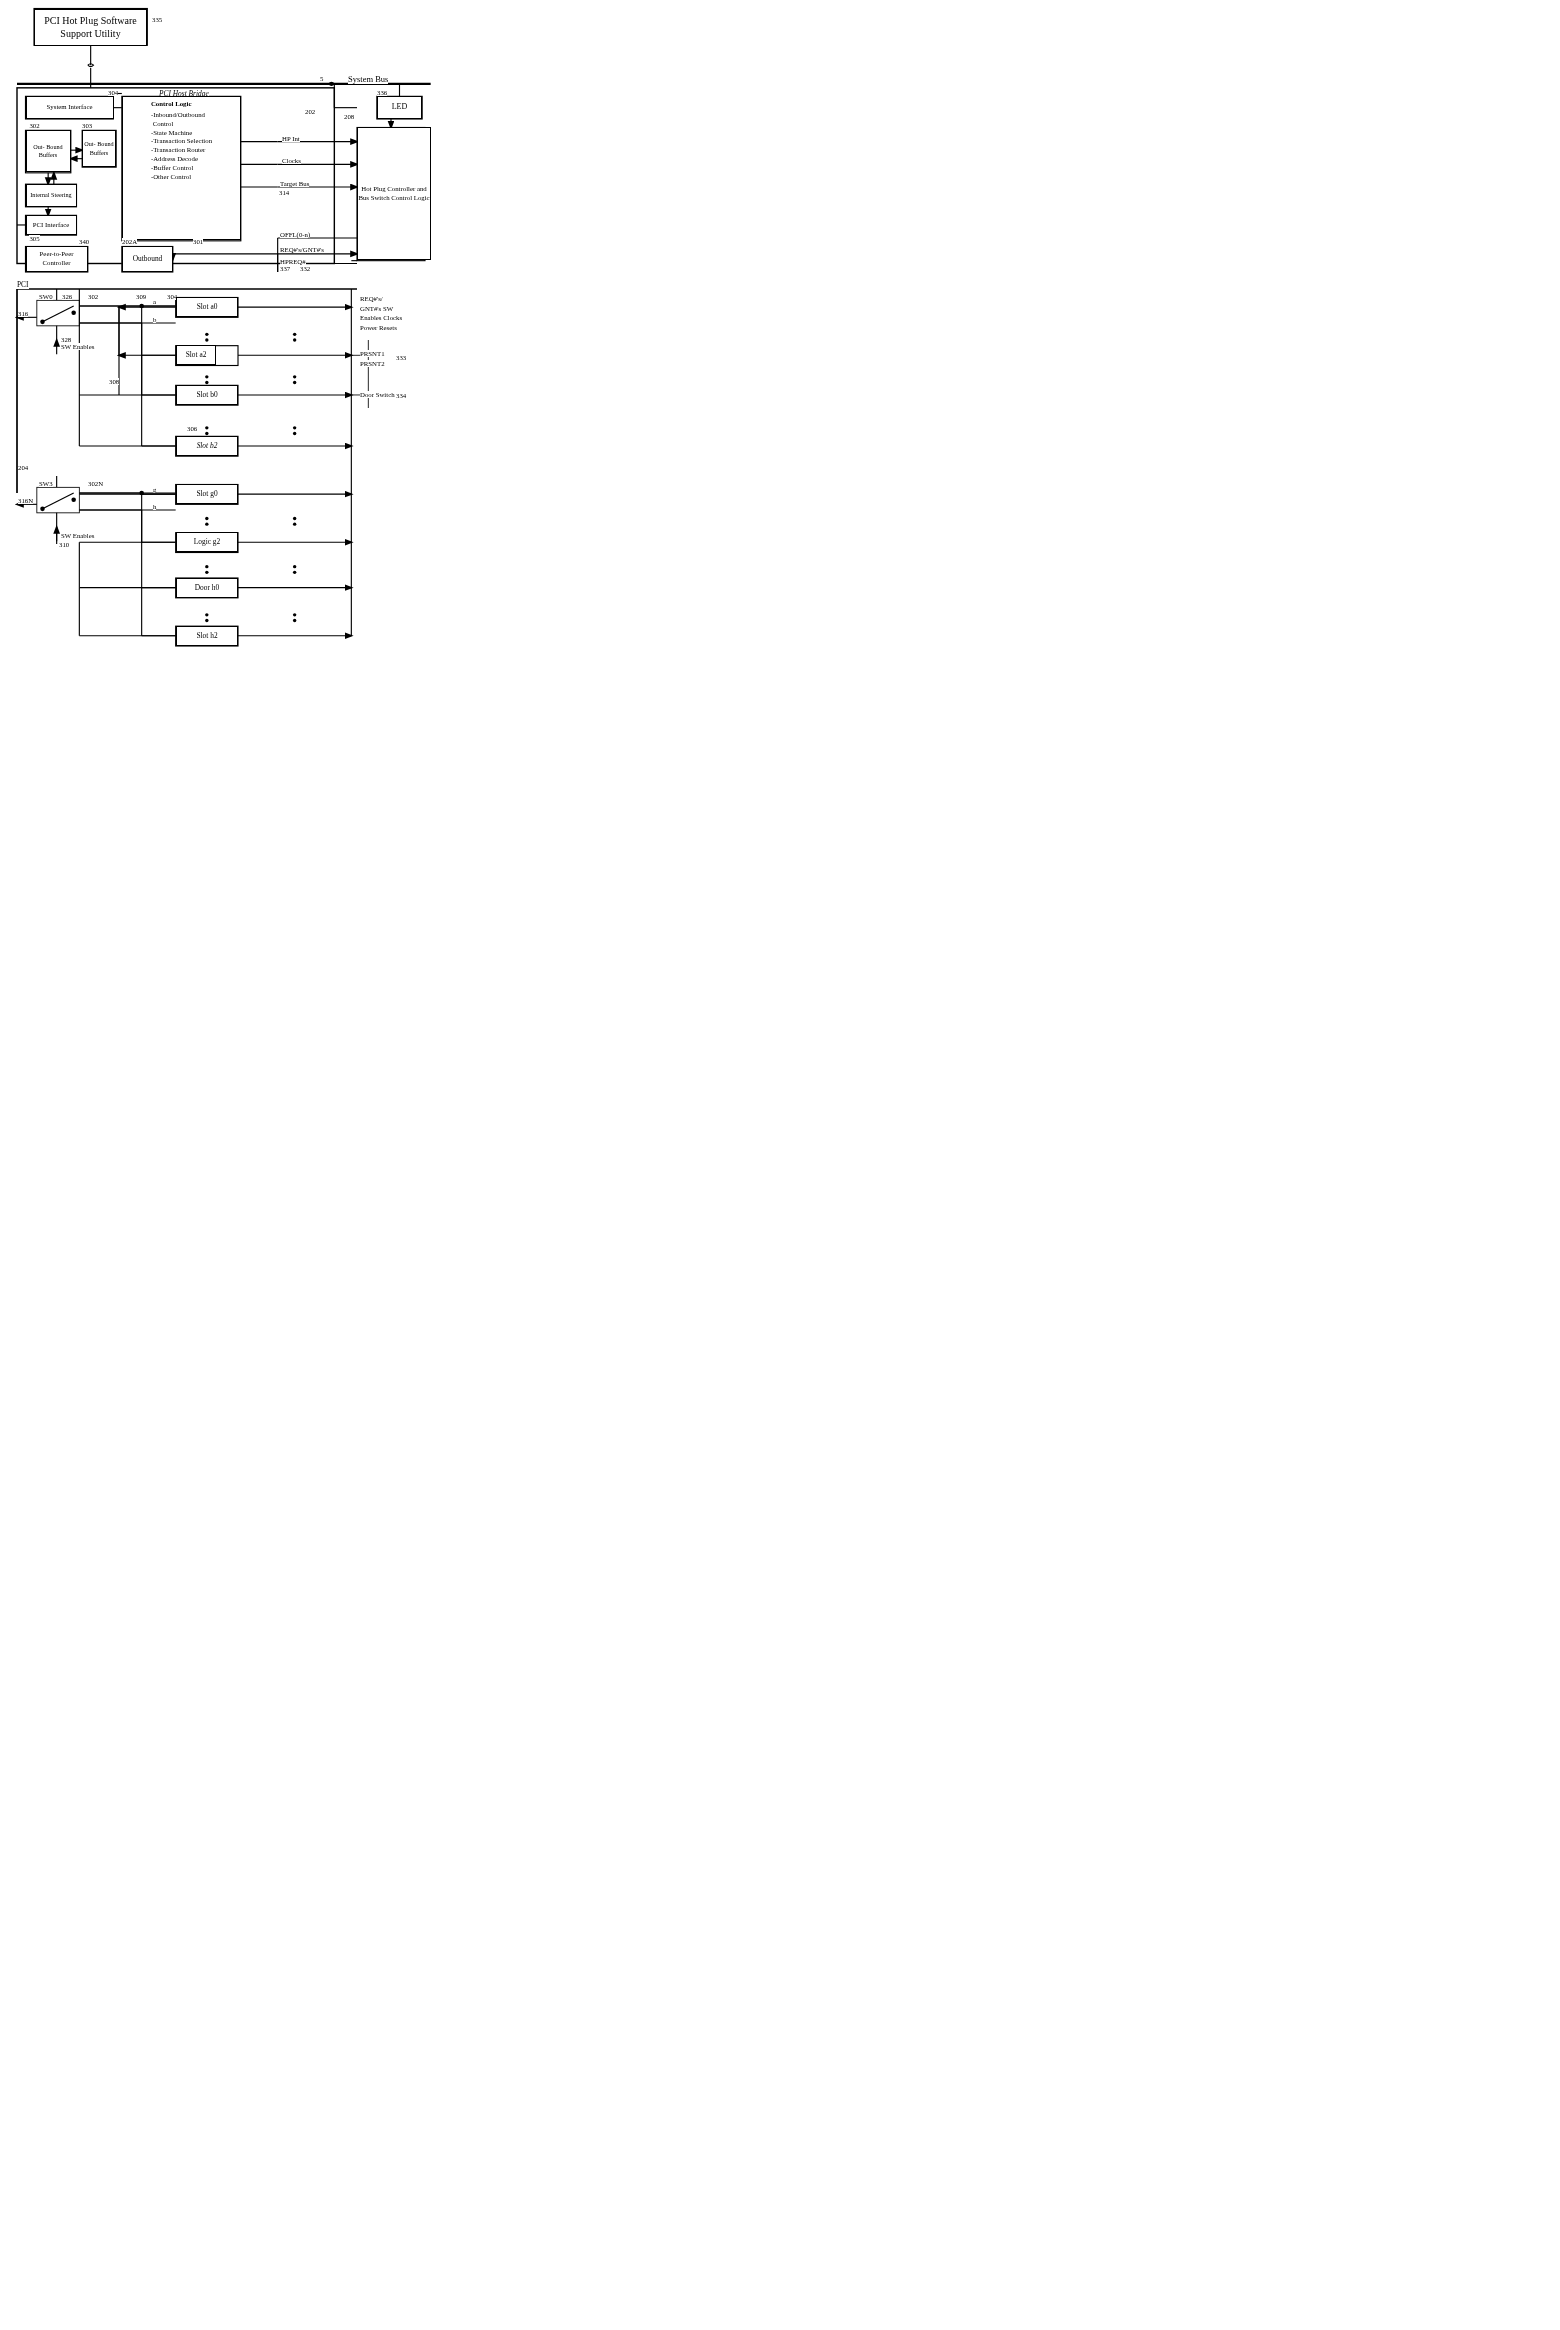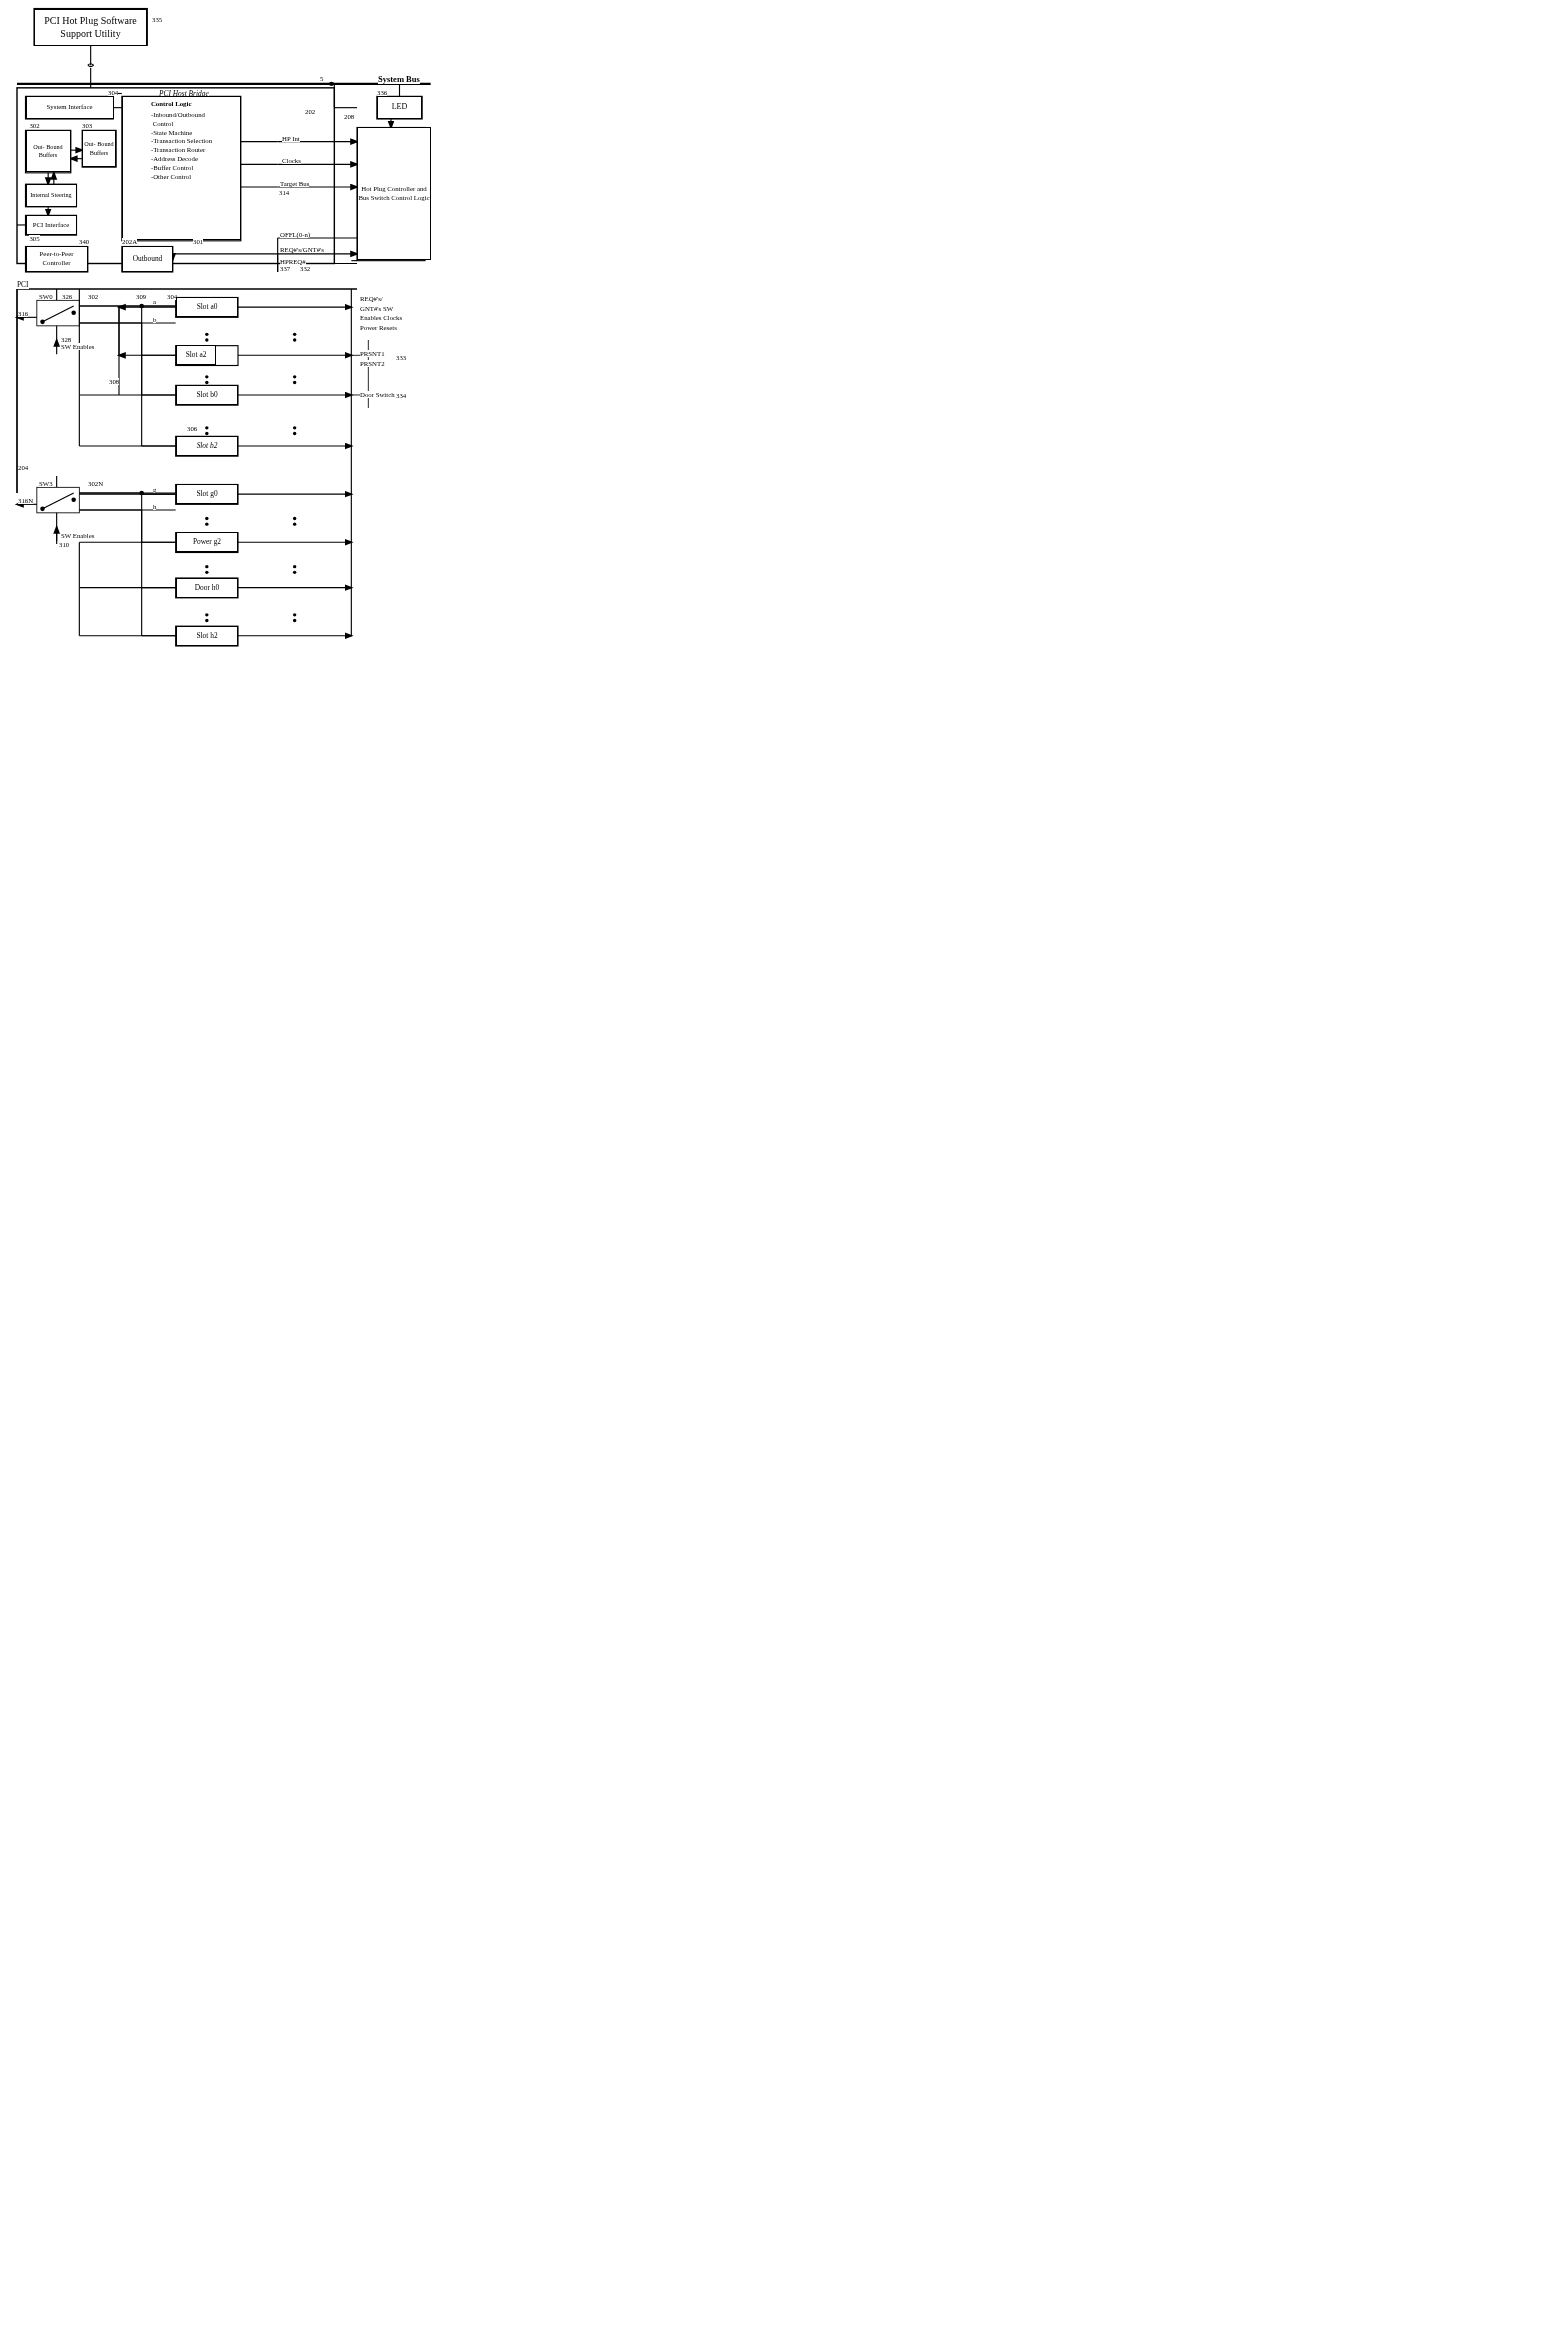--- a/index.html
+++ b/index.html
@@ -283,21 +283,21 @@
 
   <div class="box" style="left:34px;top:8.5px;width:113px;height:37px;font-size:10px;">
     <span>PCI Hot Plug
 Software Support Utility</span>
   </div>
 
   <div class="label" style="left:152px;top:16px;">
     <span>335</span>
   </div>
 
-  <div class="label" style="left:378px;top:74px;font-size:8.5px;font-weight:bold;">
+  <div class="label" style="left:348px;top:74px;font-size:8.5px;font-weight:normal;">
     <span>System Bus</span>
   </div>
 
   <div class="label" style="left:159px;top:89px;font-size:7.4px;font-style:italic;">PCI Host Bridge</div>
 
   <div class="box" style="left:25.5px;top:96px;width:88px;height:22.7px;font-size:6.8px;">
     <span>System Interface</span>
   </div>
 
   <div class="label" style="left:108px;top:89px;">
@@ -548,21 +548,21 @@
 
   <div class="label" style="left:59px;top:541px;">
     <span>310</span>
   </div>
 
   <div class="box" style="left:176px;top:484px;width:62px;height:20px;font-size:7.4px;">
     <span>Slot g0</span>
   </div>
 
   <div class="box" style="left:176px;top:532px;width:62px;height:20px;font-size:7.4px;">
-    <span>Power g2</span>
+    <span>Logic g2</span>
   </div>
 
   <div class="box" style="left:176px;top:578px;width:62px;height:20px;font-size:7.4px;">
     <span>Door h0</span>
   </div>
 
   <div class="box" style="left:176px;top:626px;width:62px;height:20px;font-size:7.4px;">
     <span>Slot h2</span>
   </div>
 

